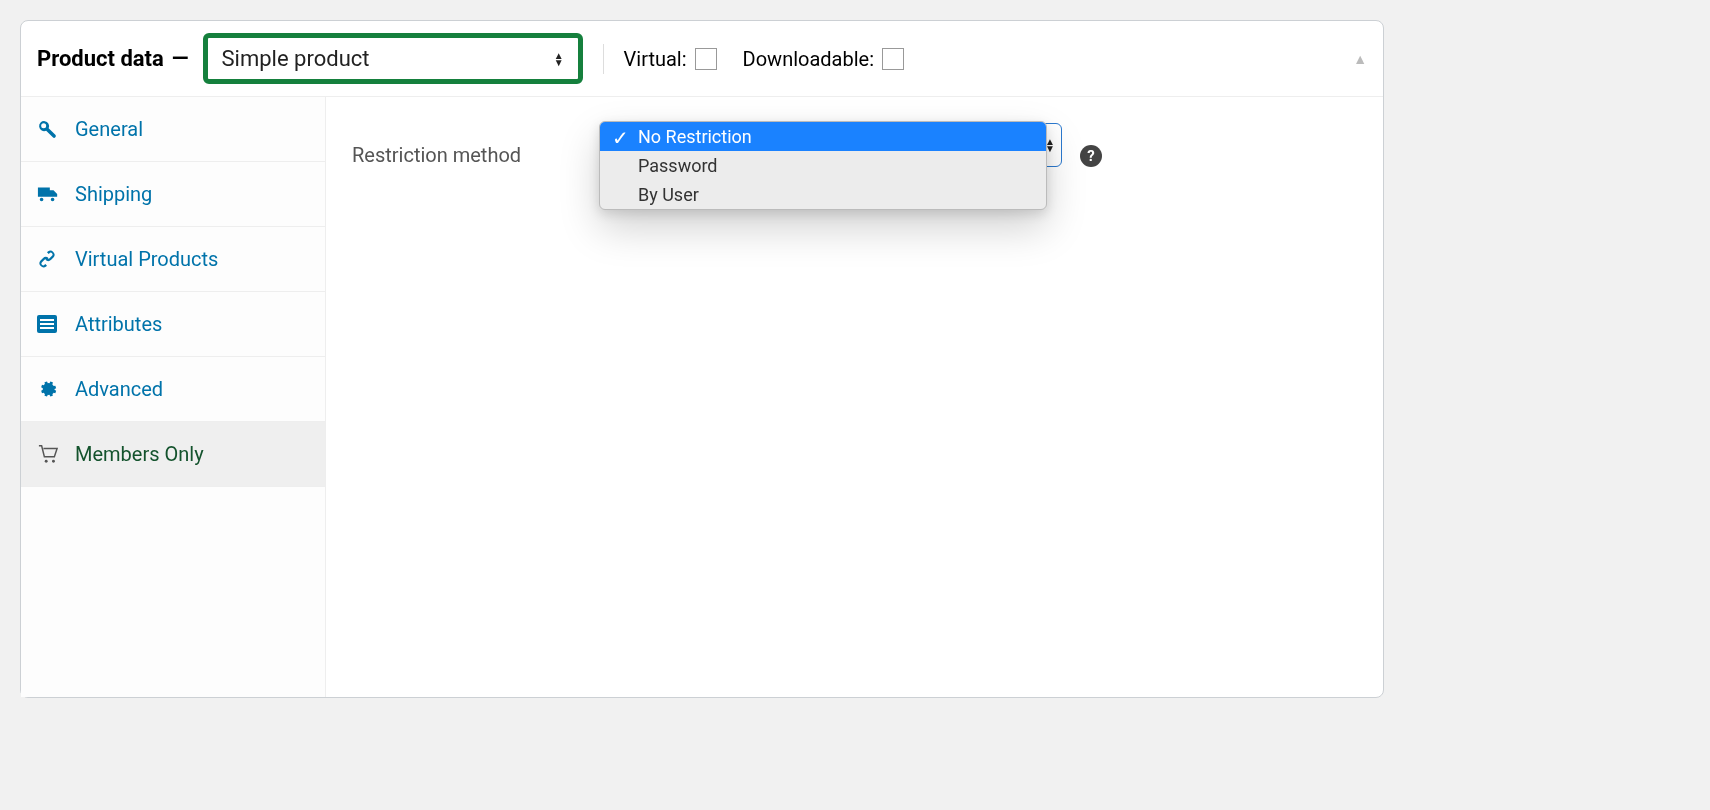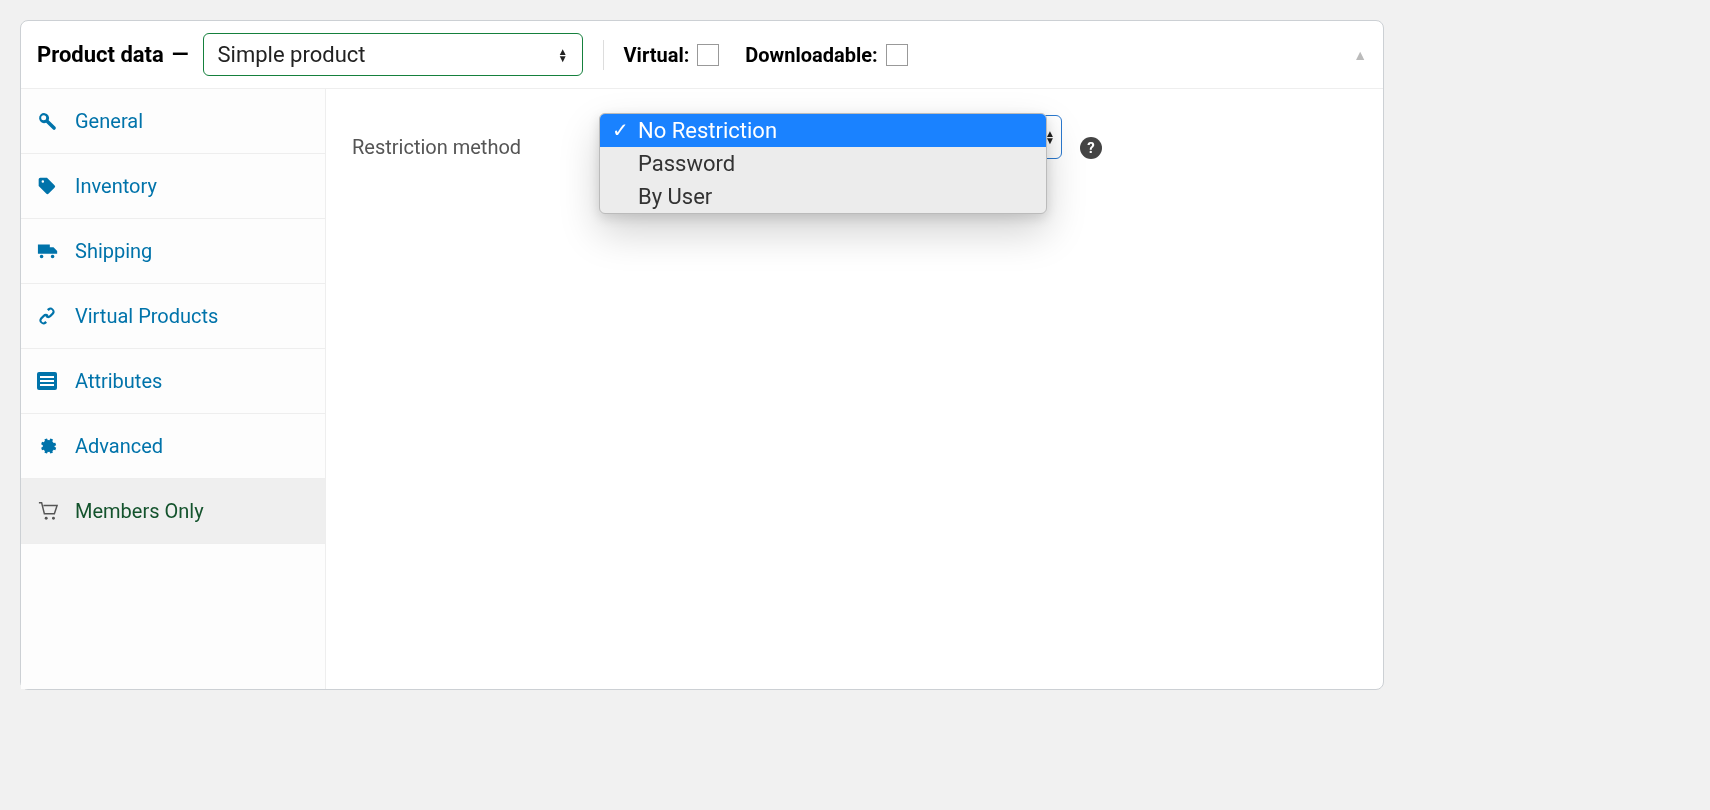--- a/index.html
+++ b/index.html
@@ -30,21 +30,21 @@
     color: #000;
     margin-right: 8px;
   }
   .dash {
     font-size: 22px;
     font-weight: 700;
     color: #000;
     margin-right: 14px;
   }
   .product-type-select {
-    border: 1px solid #15803d;
+    border: 5px solid #15803d;
     border-radius: 6px;
     padding: 8px 14px;
     font-size: 22px;
     color: #222;
     width: 380px;
     display: flex;
     align-items: center;
     justify-content: space-between;
     background: #fff;
     cursor: pointer;
@@ -57,21 +57,21 @@
     color: #222;
   }
   .vsep {
     width: 1px;
     height: 30px;
     background: #ddd;
     margin: 0 20px;
   }
   .chk-label {
     font-size: 20px;
-    font-weight: 700;
+    font-weight: 400;
     color: #000;
     margin-right: 8px;
   }
   .chk {
     width: 22px;
     height: 22px;
     border: 1px solid #999;
     display: inline-block;
     margin-right: 26px;
     vertical-align: middle;
@@ -154,21 +154,21 @@
     width: 448px;
     background: #ececec;
     border: 1px solid #bbb;
     border-radius: 6px;
     box-shadow: 0 18px 40px rgba(0,0,0,0.18), 0 4px 12px rgba(0,0,0,0.12);
     overflow: hidden;
     z-index: 10;
   }
   .dropdown-item {
     padding: 4px 12px 4px 38px;
-    font-size: 22px;
+    font-size: 18px;
     color: #333;
     position: relative;
     cursor: pointer;
   }
   .dropdown-item.selected {
     background: #1a82ff;
     color: #fff;
   }
   .dropdown-item.selected::before {
     content: "✓";
@@ -229,28 +229,20 @@
 
       <div class="tab">
         <span class="icon">
           <svg width="20" height="20" viewBox="0 0 24 24">
               <path fill="currentColor" d="M22 19l-8-8a6 6 0 10-3 3l8 8a2 2 0 003-3zM5 8a3 3 0 116 0 3 3 0 01-6 0z"></path>
             </svg>
         </span>
         <span>General</span>
       </div>
 
-      <div class="tab">
-        <span class="icon">
-          <svg width="20" height="20" viewBox="0 0 24 24">
-              <path fill="currentColor" d="M21 11l-9-9H4a2 2 0 00-2 2v8l9 9a2 2 0 003 0l7-7a2 2 0 000-3zM7 8a1.5 1.5 0 110-3 1.5 1.5 0 010 3z"></path>
-            </svg>
-        </span>
-        <span>Inventory</span>
-      </div>
 
       <div class="tab">
         <span class="icon">
           <svg width="22" height="20" viewBox="0 0 24 20">
               <path fill="currentColor" d="M1 3h13v10H1zM14 6h4l4 4v3h-8zM5 18a2 2 0 100-4 2 2 0 000 4zm12 0a2 2 0 100-4 2 2 0 000 4z"></path>
             </svg>
         </span>
         <span>Shipping</span>
       </div>
 

